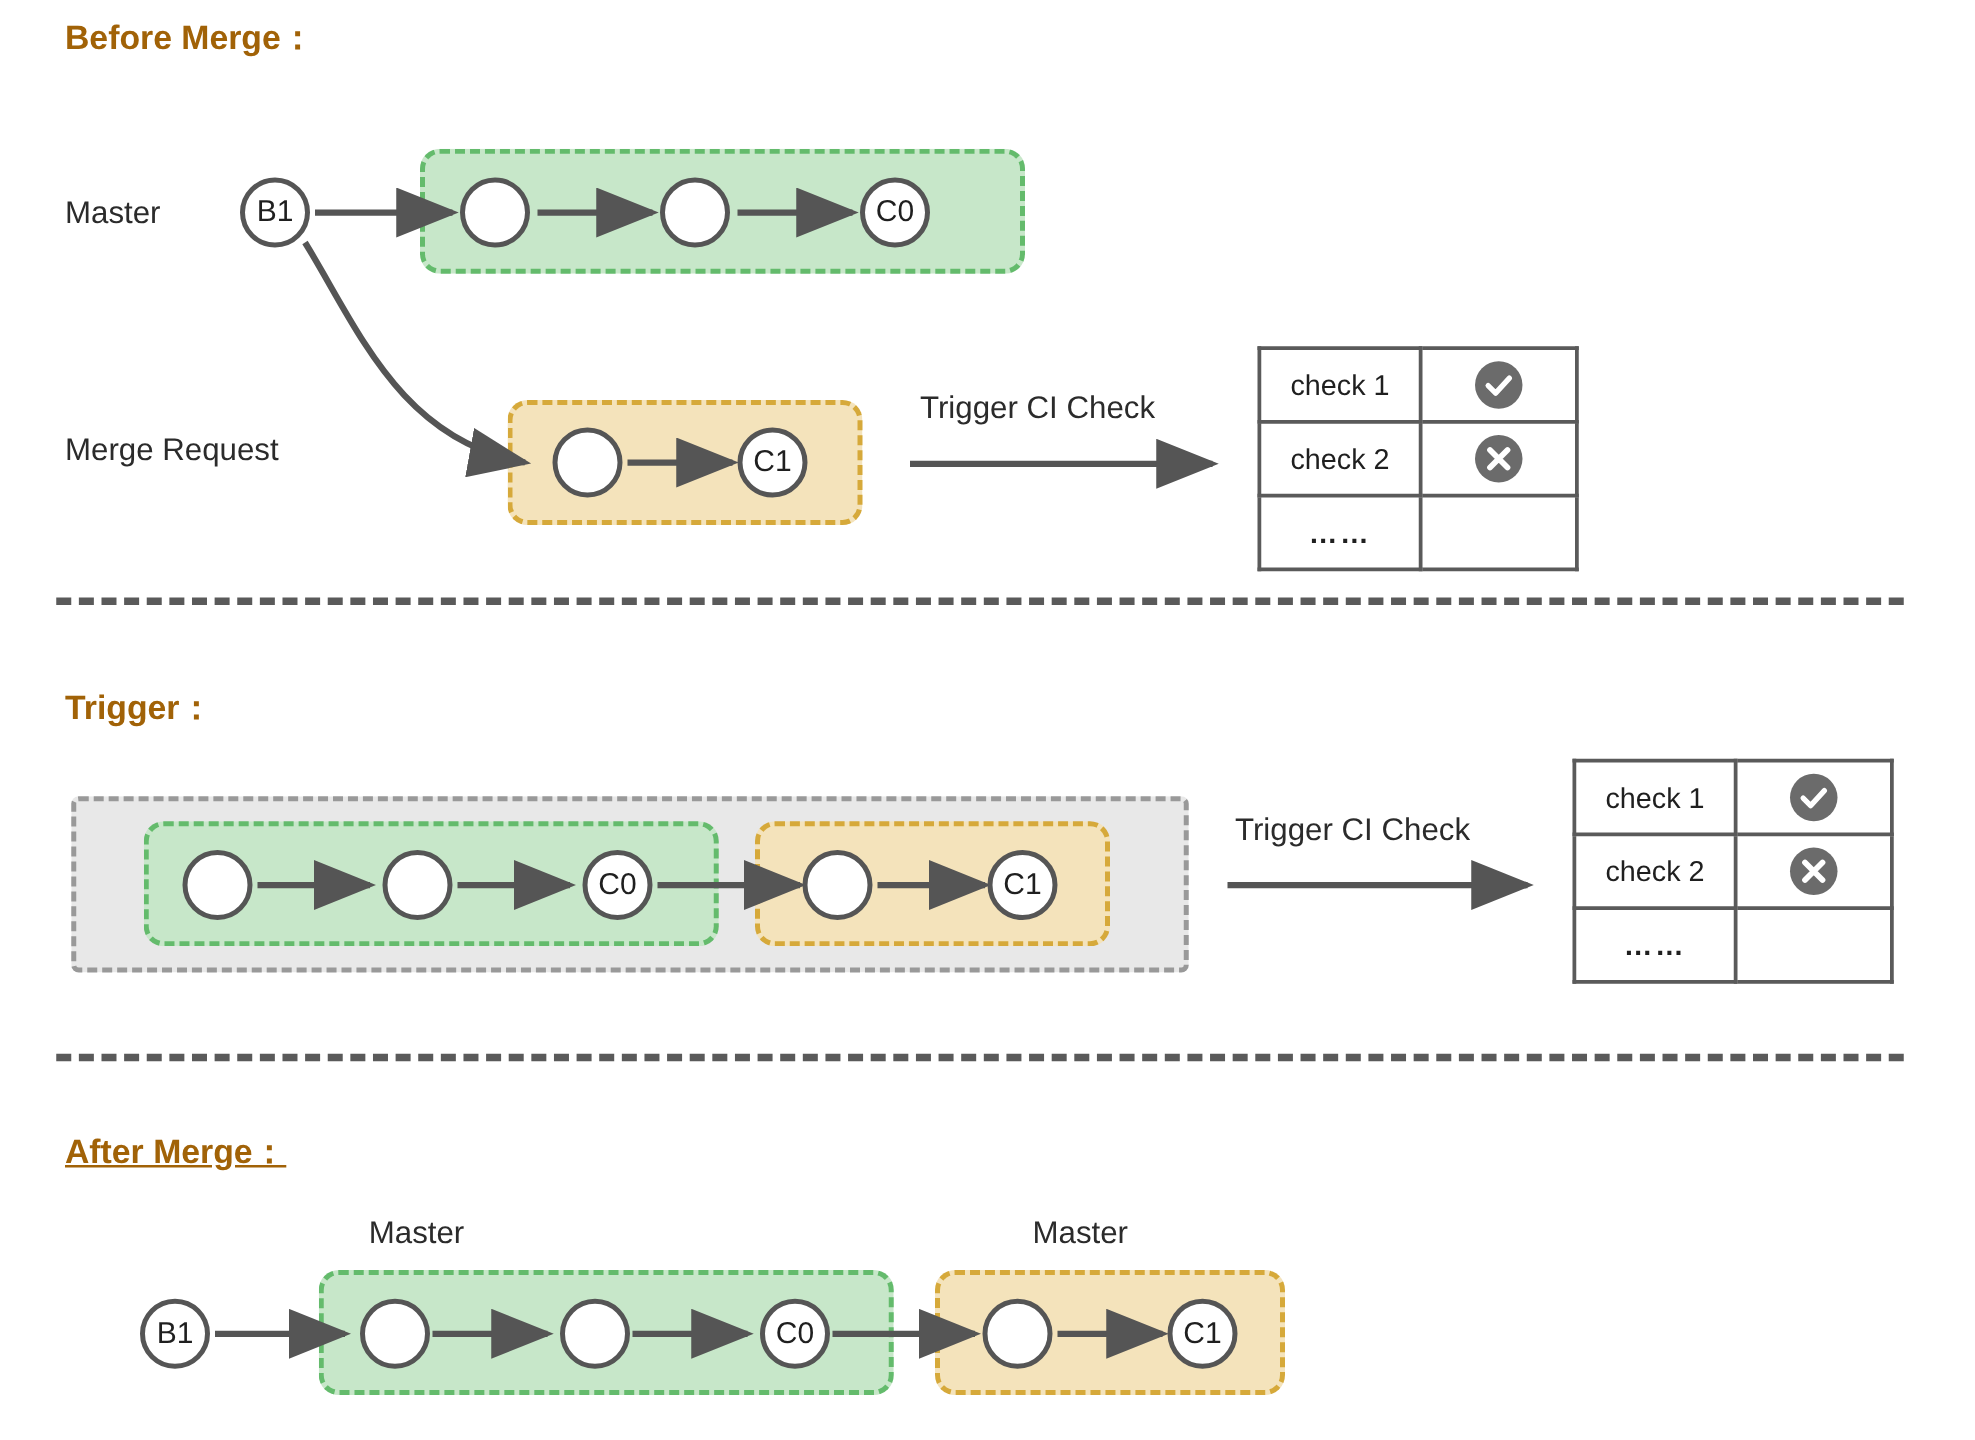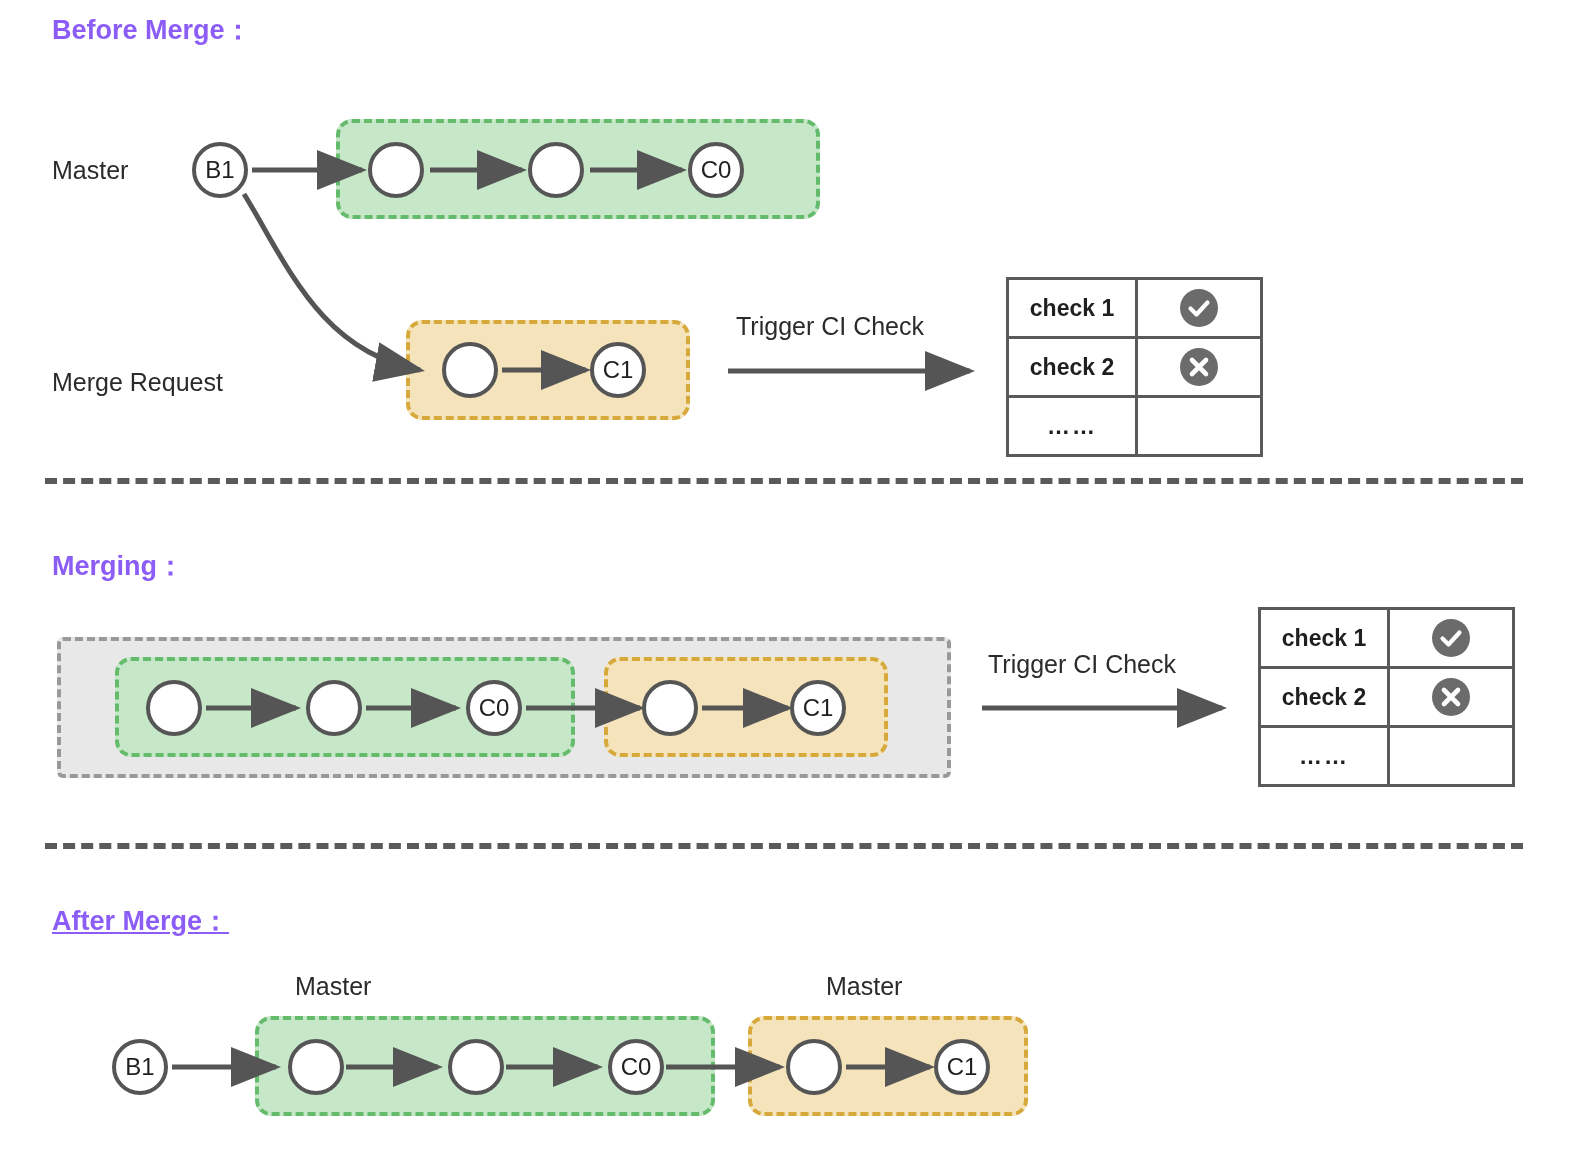--- a/index.html
+++ b/index.html
@@ -15,21 +15,21 @@
     position: relative;
     width: 1580px;
     height: 1152px;
     background: #ffffff;
     overflow: hidden;
   }
   .section-title {
     position: absolute;
     font-size: 27px;
     font-weight: bold;
-    color: #8b5cf6;
+    color: #a16207;
     letter-spacing: 0px;
     white-space: nowrap;
     text-align: center;
   }
   .plain-label {
     position: absolute;
     font-size: 25px;
     font-weight: normal;
     color: #2b2b2b;
     white-space: nowrap;
@@ -92,21 +92,21 @@
   .ci-table td {
     border: 3px solid #5a5a5a;
     padding: 0;
     text-align: center;
     vertical-align: middle;
   }
   .ci-name {
     width: 126px;
     height: 56px;
     font-size: 23px;
-    font-weight: bold;
+    font-weight: normal;
     color: #1f1f1f;
   }
   .ci-status {
     width: 122px;
     height: 56px;
   }
   .badge {
     display: inline-block;
     width: 38px;
     height: 38px;
@@ -124,21 +124,21 @@
   }
 </style>
 </head>
 <body>
 
 <div id="canvas">
 
   <div class="section-title" style="left:52px; top:12px;">Before Merge：</div>
 
   <div class="plain-label" style="left:52px; top:156px;">Master</div>
-  <div class="plain-label" style="left:52px; top:368px;">Merge Request</div>
+  <div class="plain-label" style="left:52px; top:346px;">Merge Request</div>
 
   <div class="hl-box hl-green" style="left:336px; top:119px; width:484px; height:100px;"></div>
 
   <div class="hl-box hl-orange" style="left:406px; top:320px; width:284px; height:100px;"></div>
 
   <svg class="layer">
     <defs>
       <marker id="ah" markerWidth="10" markerHeight="8" refX="9" refY="4" orient="auto" markerUnits="strokeWidth">
         <path d="M0,0 L10,4 L0,8 z" fill="#555555"></path>
       </marker>
@@ -190,21 +190,21 @@
     </tr>
     <tr>
       <td class="ci-name dots">……</td>
       <td class="ci-status"></td>
     </tr>
   </tbody>
     </table>
 
   <div class="divider" style="left:45px; top:478px; width:1478px;"></div>
 
-  <div class="section-title" style="left:52px; top:548px;">Merging：</div>
+  <div class="section-title" style="left:52px; top:548px;">Trigger：</div>
 
 
   <div class="hl-box hl-gray" style="left:57px; top:637px; width:894px; height:141px;"></div>
 
   <div class="hl-box hl-green" style="left:115px; top:657px; width:460px; height:100px;"></div>
 
   <div class="hl-box hl-orange" style="left:604px; top:657px; width:284px; height:100px;"></div>
 
   <svg class="layer">
     <line x1="206" y1="708" x2="296" y2="708" stroke="#555555" stroke-width="5" marker-end="url(#ah)"></line>

